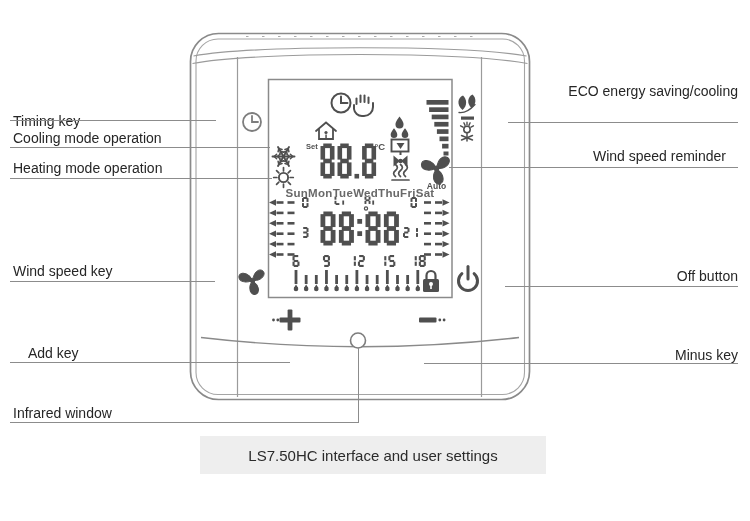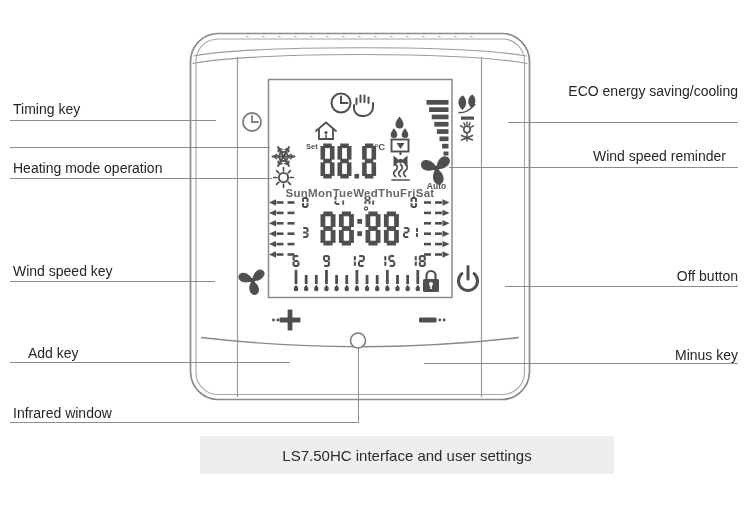--- a/index.html
+++ b/index.html
@@ -3,21 +3,21 @@
 <meta charset="utf-8">
 <style>
   html,body{margin:0;padding:0;background:#ffffff;}
   .canvas{position:relative;width:750px;height:521px;background:#ffffff;overflow:hidden;
           font-family:"Liberation Sans", sans-serif;}
   svg{position:absolute;left:0;top:0;}
   .lbl{position:absolute;font-size:14px;color:#262626;white-space:nowrap;line-height:18px;}
   .lbl.right{text-align:center;}
   .cl{position:absolute;height:1px;background:#8c8c8c;}
   .clv{position:absolute;width:1px;background:#8c8c8c;}
-  .caption{position:absolute;left:200px;top:436px;width:414px;height:38px;background:#eeeeee;
+  .caption{position:absolute;left:200px;top:436px;width:346px;height:38px;background:#eeeeee;
            display:flex;align-items:center;justify-content:center;font-size:15px;color:#2b2b2b;}
 </style>
 </head>
 <body>
 
 <div class="canvas">
 
   <svg width="750" height="521" viewBox="0 0 750 521">
 
     <g fill="none">
@@ -412,23 +412,24 @@
         <rect x="418.8" y="256.155" width="2.1" height="4.215" fill="#4f4f4f"></rect>
         <rect x="420.06" y="259.95" width="4.48" height="2.1" fill="#4f4f4f"></rect>
       </g>
 
     <text x="306" y="148.5" font-size="7.5" font-weight="bold" fill="#4f4f4f">Set</text>
     <text x="374.5" y="150" font-size="9.5" font-weight="bold" fill="#4f4f4f">°C</text>
     <text x="360" y="196.5" font-size="11.5" font-weight="bold" fill="#696969" text-anchor="middle" letter-spacing="0.3">SunMonTueWedThuFriSat</text>
     <text x="436.5" y="189" font-size="8.5" font-weight="bold" fill="#4f4f4f" text-anchor="middle">Auto</text>
   </svg>
 
-  <div class="lbl" style="left:13px;top:100px">Timing key</div>
+  <div class="lbl" style="left:13px;top:112px">Timing key</div>
   <div class="cl" style="left:10px;top:120px;width:206px"></div>
 
+  <div class="lbl" style="left:13px;top:129px">Cooling mode operation</div>
   <div class="cl" style="left:10px;top:147px;width:260px"></div>
 
   <div class="lbl" style="left:13px;top:159px">Heating mode operation</div>
   <div class="cl" style="left:10px;top:178px;width:262px"></div>
 
   <div class="lbl" style="left:13px;top:262px">Wind speed key</div>
   <div class="cl" style="left:10px;top:281px;width:205px"></div>
 
   <div class="lbl" style="left:28px;top:344px">Add key</div>
   <div class="cl" style="left:10px;top:362px;width:280px"></div>

